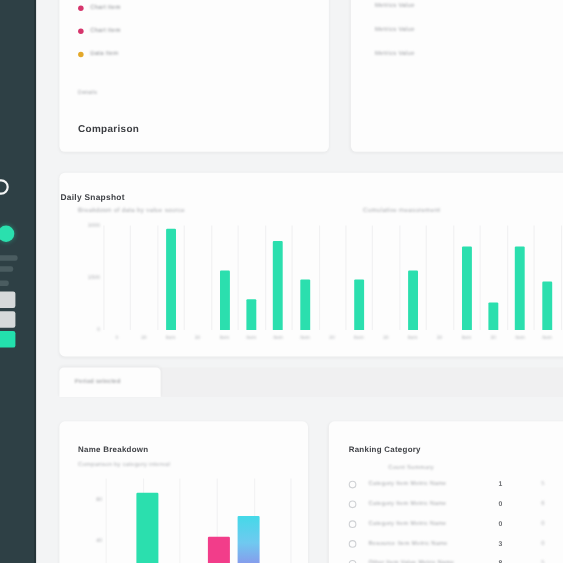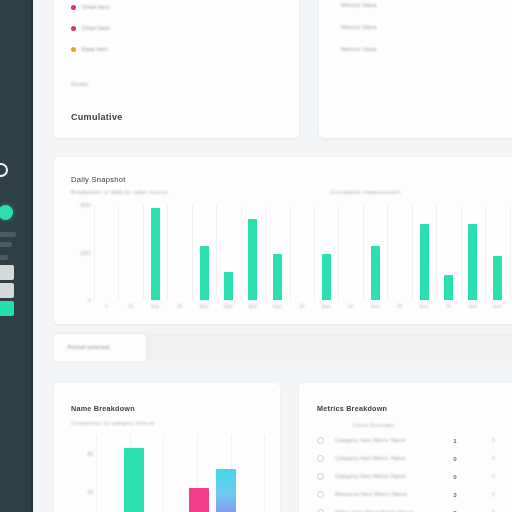--- a/index.html
+++ b/index.html
@@ -122,22 +122,22 @@
   
   .tr-rows { position: absolute; left: 22px; top: 54px; }
   .tr-row {
     font-size: 5.4px; color: #9a9ca0;
     letter-spacing: .3px; margin-bottom: 16px;
     filter: blur(0.85px);
   }
 
   
   .ch-title {
-    position: absolute; left: 17px; top: 18px;
-    font-size: 7.6px; font-weight: 400;
+    position: absolute; left: 1px; top: 18px;
+    font-size: 7.6px; font-weight: 700;
     color: #3e4045; letter-spacing: .25px;
     filter: blur(0.6px);
   }
   .ch-sub {
     position: absolute; left: 17px; top: 32px;
     font-size: 5.6px; color: #a8aaae;
     letter-spacing: .3px;
     filter: blur(0.85px);
   }
   .ch-sub2 {
@@ -301,21 +301,21 @@
         <div class="legend-row">
           <span class="legend-dot" style="background:#d6356c"></span>
           <span class="legend-txt">Chart Item</span>
         </div>
         <div class="legend-row">
           <span class="legend-dot" style="background:#e3a82a"></span>
           <span class="legend-txt">Data Item</span>
         </div>
       </div>
       <div class="tl-meta">Details</div>
-      <div class="tl-title">Cumulative</div>
+      <div class="tl-title">Comparison</div>
     </div>
 
     <div class="card card-top-right">
       <div class="tr-rows">
         <div class="tr-row">Metrics Value</div>
         <div class="tr-row">Metrics Value</div>
         <div class="tr-row">Metrics Value</div>
       </div>
     </div>
 
@@ -393,21 +393,21 @@
           <div class="bl-grid" style="left: 100.962px;"></div>
           <div class="bl-grid" style="left: 134.615px;"></div>
           <div class="bl-grid" style="left: 168.269px;"></div>
           <div class="bl-bar" style="left: 28px; height: 81.7px; background: rgb(43, 223, 174);"></div>
           <div class="bl-bar" style="left: 93px; height: 41.8px; background: rgb(242, 61, 138);"></div>
           <div class="bl-bar" style="left: 120px; height: 60.8px; background: linear-gradient(rgb(68, 217, 232) 0%, rgb(111, 201, 240) 40%, rgb(155, 114, 232) 100%);"></div>
         </div>
     </div>
 
     <div class="card card-bot-right">
-      <div class="br-title">Metrics Breakdown</div>
+      <div class="br-title">Ranking Category</div>
       <div class="br-colhead">Count Summary</div>
       <div id="br-list">
           <div class="br-row" style="top: 50px;">
             <span class="br-ico"></span>
             <span class="br-lbl">Category Item Metric Name</span>
             <span class="br-val">1</span>
             <span class="br-val2">5</span>
           </div>
           <div class="br-row" style="top: 68px;">
             <span class="br-ico"></span>

